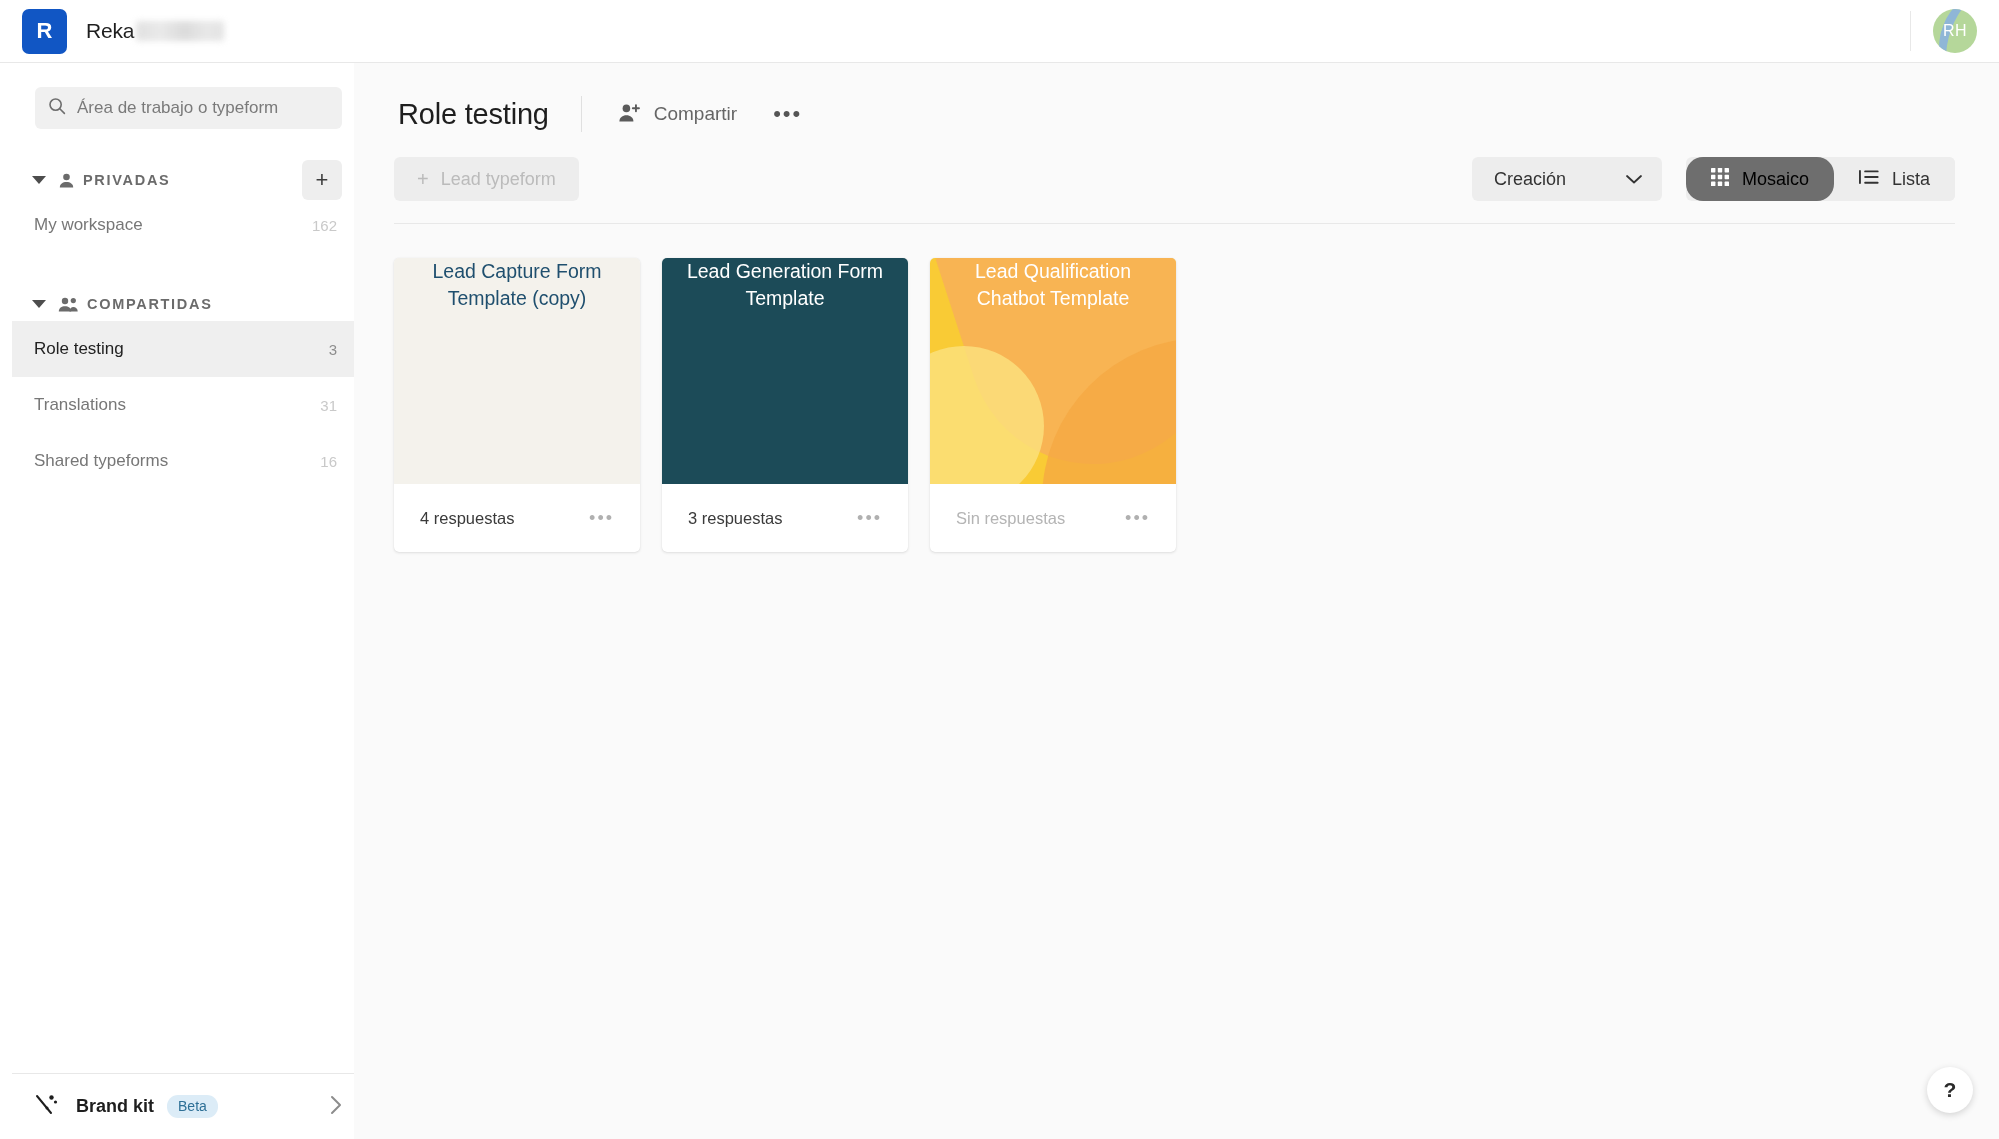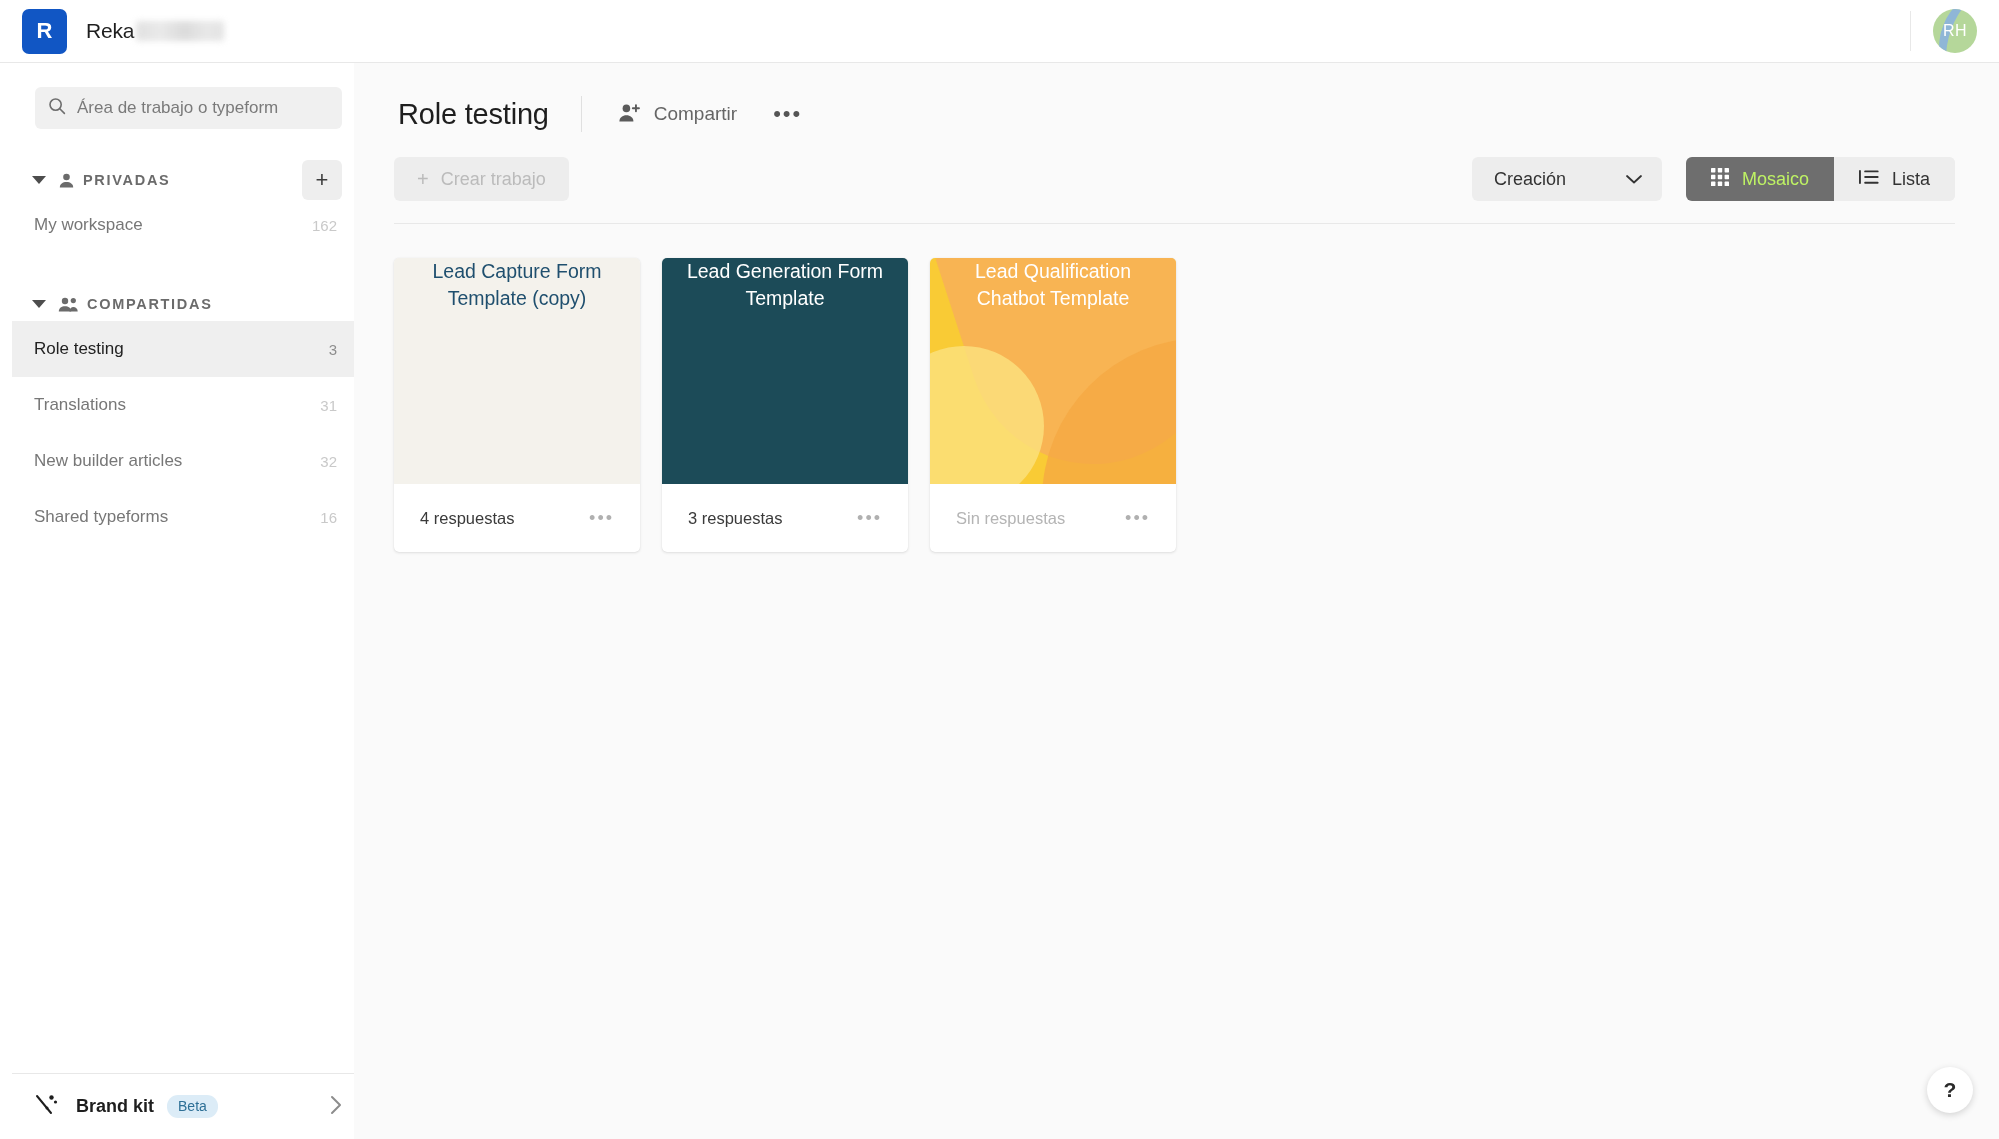--- a/index.html
+++ b/index.html
@@ -183,21 +183,21 @@
   .view-toggle {
     margin-left: 24px; display: flex; border-radius: 6px; overflow: hidden;
     background: #ededed;
   }
   .view-opt {
     display: flex; align-items: center; gap: 13px;
     height: 44px; padding: 0 25px;
     border: none; cursor: pointer; background: #ededed;
     color: #333333; font-size: 18px;
   }
-  .view-opt.active { background: #6e6e6e; color: #bef264; }
+  .view-opt.active { background: #6e6e6e; color: #000000; border-radius: 17px; }
 
   .divider-line {
     margin: 22px 44px 0 40px; height: 1px; background: #e8e8e8;
   }
 
   
   .cards {
     display: flex; gap: 22px;
     padding: 34px 0 0 40px;
   }
@@ -322,24 +322,20 @@
     <span class="sec-title">COMPARTIDAS</span>
   </div>
 
   <div class="ws-row active">
     <span class="ws-name">Role testing</span>
     <span class="ws-count">3</span>
   </div>
   <div class="ws-row">
     <span class="ws-name">Translations</span>
     <span class="ws-count">31</span>
-  </div>
-  <div class="ws-row">
-    <span class="ws-name">New builder articles</span>
-    <span class="ws-count">32</span>
   </div>
   <div class="ws-row">
     <span class="ws-name">Shared typeforms</span>
     <span class="ws-count">16</span>
   </div>
 
   <div class="brandkit">
     <span>
       <svg width="26" height="26" viewBox="0 0 26 26" fill="none">
         <line x1="3" y1="4" x2="17" y2="21" stroke="#1e1e1e" stroke-width="2" stroke-linecap="round"></line>
@@ -373,21 +369,21 @@
         </svg>
       </span>
       <span class="share-label">Compartir</span>
     </button>
     <button class="dots-btn">•••</button>
   </div>
 
   <div class="toolbar">
     <button class="create-btn">
       <span class="create-plus">+</span>
-      <span>Crear trabajo</span>
+      <span>Lead typeform</span>
     </button>
 
     <div class="toolbar-right">
       <button class="sort-select">
         <span class="sort-label">Creación</span>
         <span class="sort-chev">
           <svg width="18" height="12" viewBox="0 0 18 12" fill="none">
             <polyline points="2,3 9,9.5 16,3" stroke="#333333" stroke-width="1.8" fill="none" stroke-linecap="round" stroke-linejoin="round"></polyline>
           </svg>
         </span>

